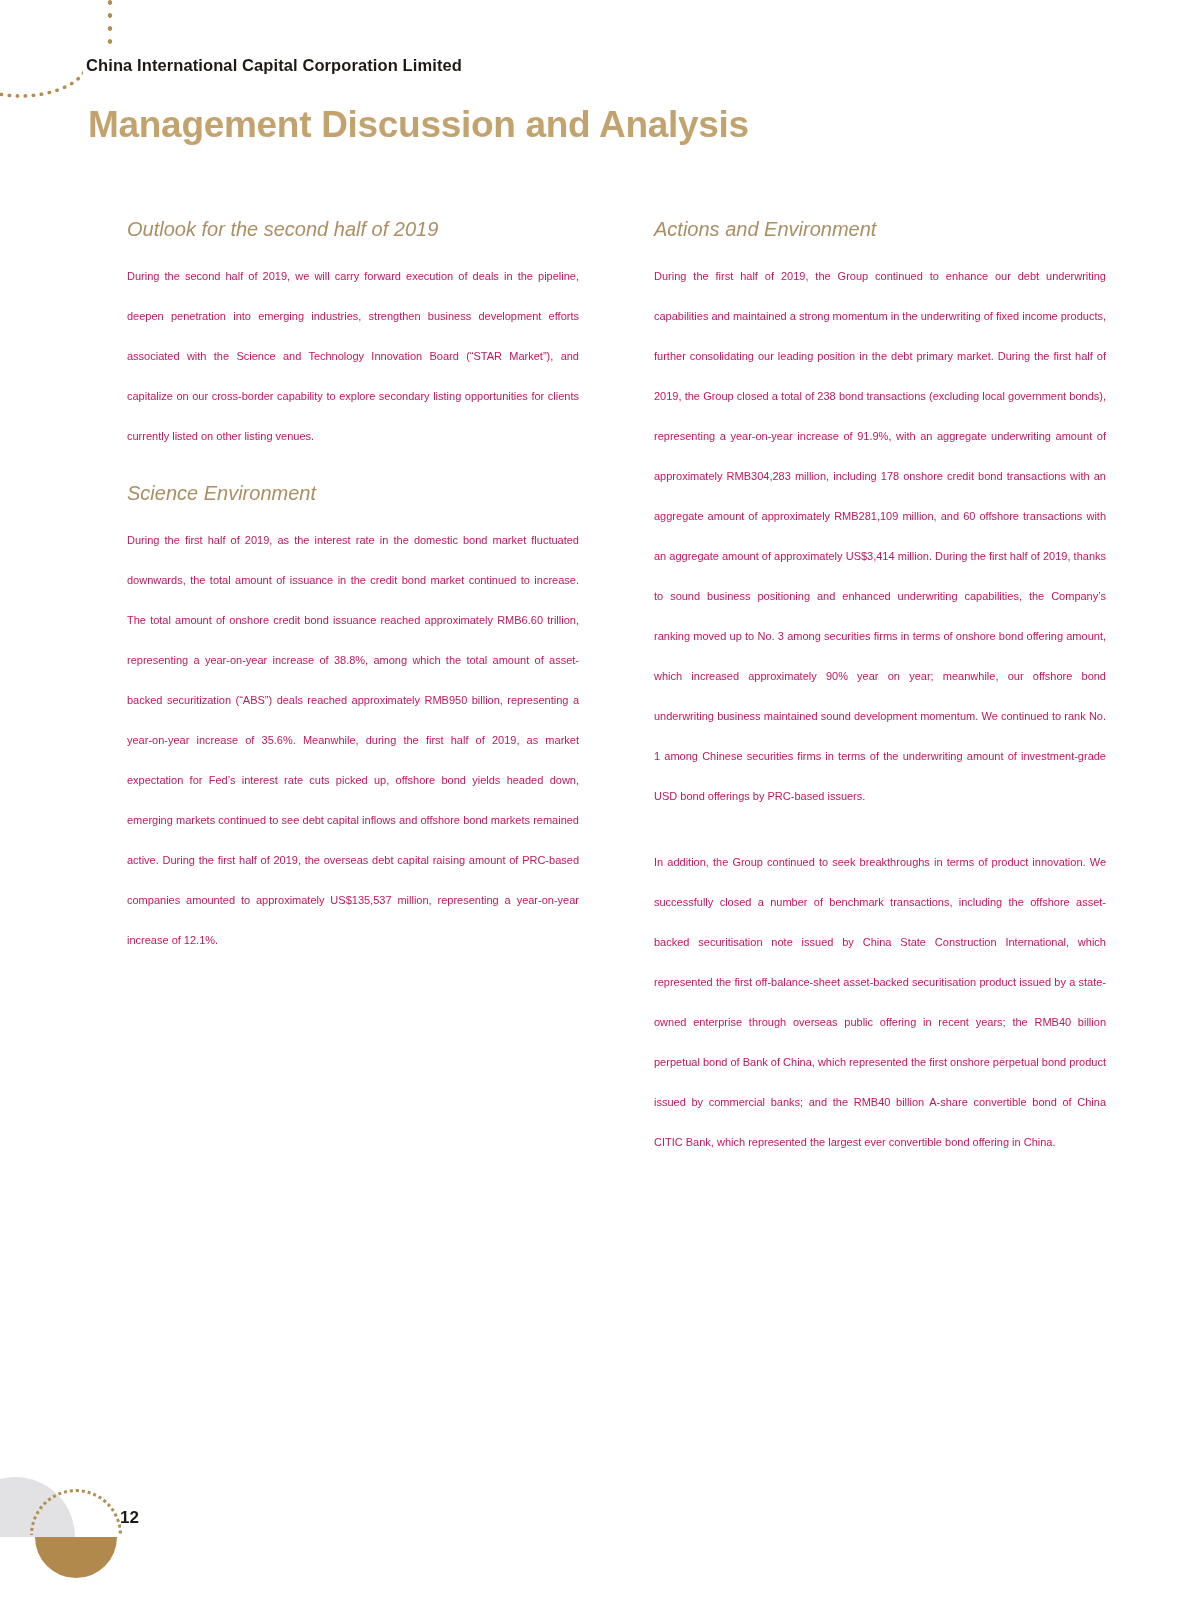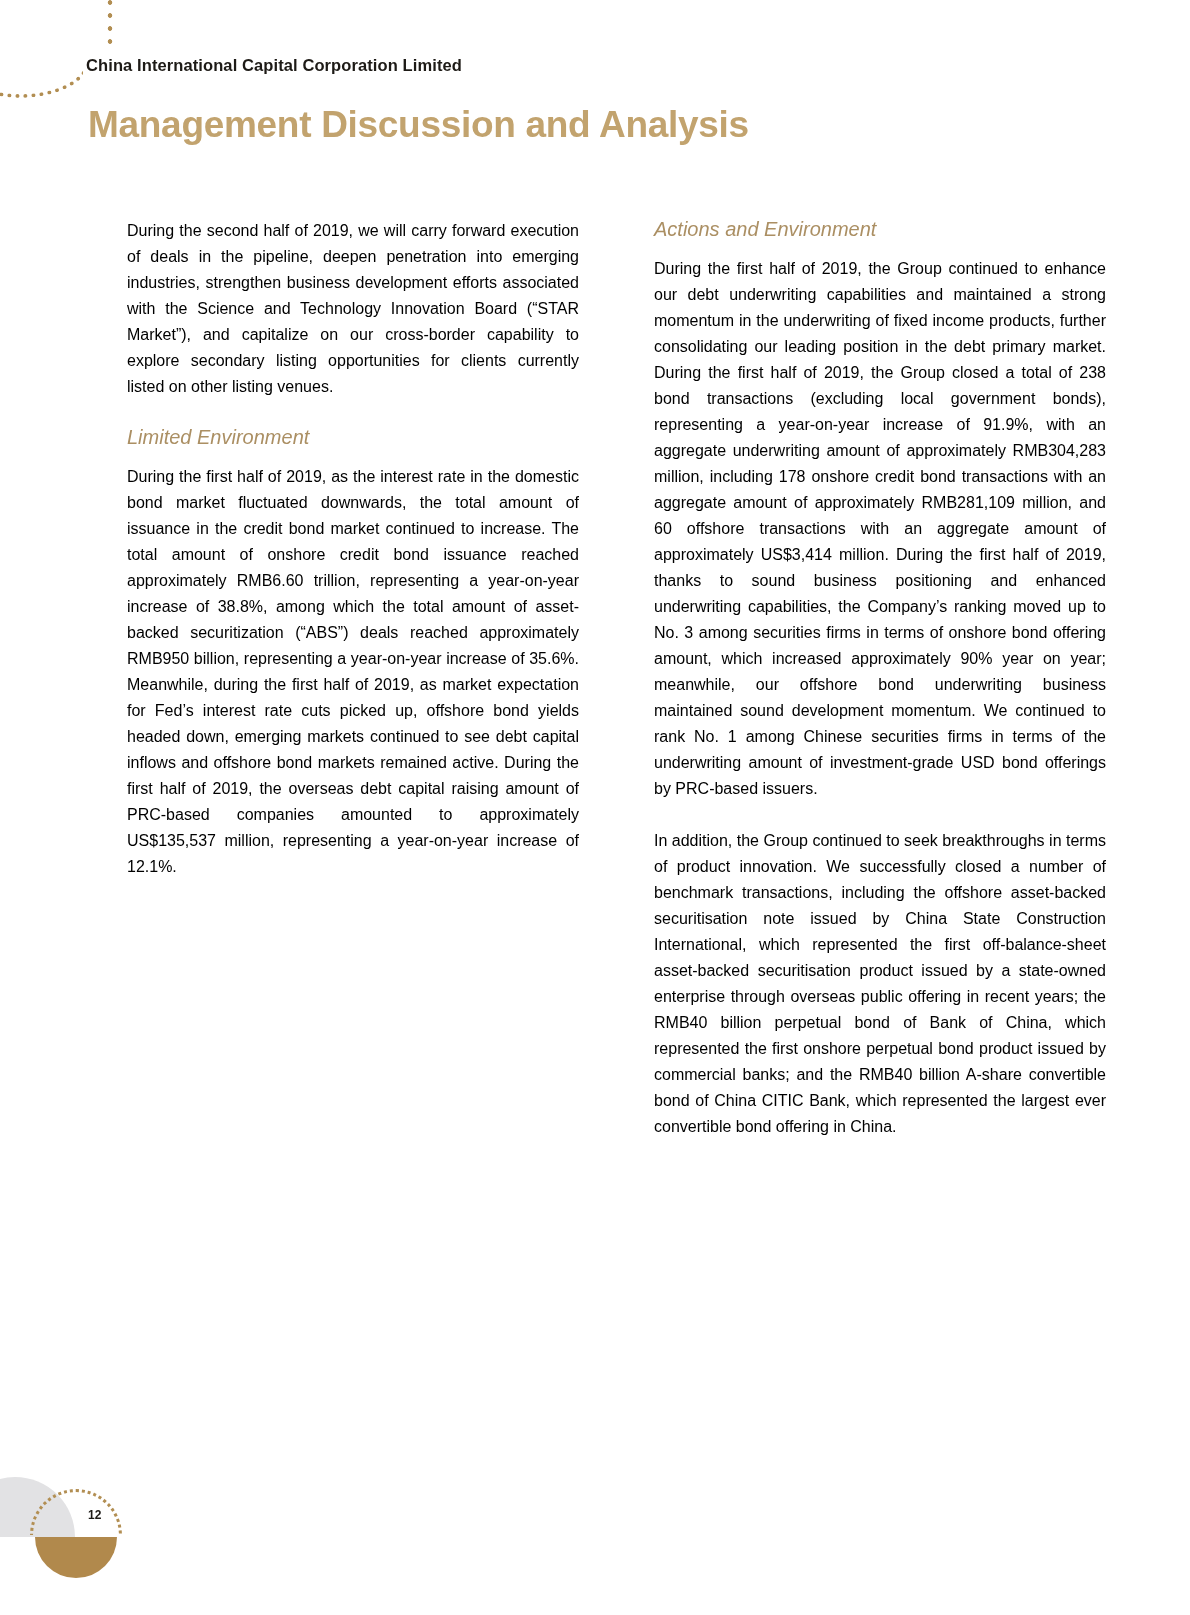--- a/index.html
+++ b/index.html
@@ -67,23 +67,23 @@
     color: #ab8f63;
   }
   .h-bold {
     margin: 24px 0 12px 0;
     font-size: 19.5px;
     font-weight: bold;
     color: #1d1a16;
   }
   .body {
     margin: 0 0 26px 0;
-    font-size: 16px;
-    line-height: 26px;
-    color: #000000;
+    font-size: 11px;
+    line-height: 40px;
+    color: #be185d;
     text-align: justify;
   }
 
   
   .decor-gray-half {
     position: absolute;
     left: -45px; top: 1477px;
     width: 120px; height: 60px;
     background: #e2e2e4;
     border-radius: 60px 60px 0 0;
@@ -99,40 +99,41 @@
     position: absolute;
     left: 30px; top: 1489px;
     width: 92px; height: 92px;
     border: 3.5px dotted #b28e52;
     border-radius: 50%;
     box-sizing: border-box;
     clip-path: inset(0 0 50% 0);
   }
   .page-number {
     position: absolute;
-    left: 88px; top: 1508px;
-    font-size: 12px;
+    left: 120px; top: 1508px;
+    font-size: 17px;
     font-weight: bold;
     color: #1d1a16;
   }
 </style>
 </head>
 <body>
 
 <div class="page">
 
   <div class="decor-dotline"></div>
   <div class="decor-arc-top"></div>
 
   <div class="company">China International Capital Corporation Limited</div>
   <h1 class="title">Management Discussion and Analysis</h1>
 
   <div class="col col-left">
+    <h2 class="h-italic">Outlook for the second half of 2019</h2>
     <p class="body">During the second half of 2019, we will carry forward execution of deals in the pipeline, deepen penetration into emerging industries, strengthen business development efforts associated with the Science and Technology Innovation Board (“STAR Market”), and capitalize on our cross-border capability to explore secondary listing opportunities for clients currently listed on other listing venues.</p>
-    <h2 class="h-italic">Limited Environment</h2>
+    <h2 class="h-italic">Science Environment</h2>
     <p class="body">During the first half of 2019, as the interest rate in the domestic bond market fluctuated downwards, the total amount of issuance in the credit bond market continued to increase. The total amount of onshore credit bond issuance reached approximately RMB6.60 trillion, representing a year-on-year increase of 38.8%, among which the total amount of asset-backed securitization (“ABS”) deals reached approximately RMB950 billion, representing a year-on-year increase of 35.6%. Meanwhile, during the first half of 2019, as market expectation for Fed’s interest rate cuts picked up, offshore bond yields headed down, emerging markets continued to see debt capital inflows and offshore bond markets remained active. During the first half of 2019, the overseas debt capital raising amount of PRC-based companies amounted to approximately US$135,537 million, representing a year-on-year increase of 12.1%.</p>
   </div>
 
   <div class="col col-right">
     <h2 class="h-italic">Actions and Environment</h2>
     <p class="body">During the first half of 2019, the Group continued to enhance our debt underwriting capabilities and maintained a strong momentum in the underwriting of fixed income products, further consolidating our leading position in the debt primary market. During the first half of 2019, the Group closed a total of 238 bond transactions (excluding local government bonds), representing a year-on-year increase of 91.9%, with an aggregate underwriting amount of approximately RMB304,283 million, including 178 onshore credit bond transactions with an aggregate amount of approximately RMB281,109 million, and 60 offshore transactions with an aggregate amount of approximately US$3,414 million. During the first half of 2019, thanks to sound business positioning and enhanced underwriting capabilities, the Company’s ranking moved up to No. 3 among securities firms in terms of onshore bond offering amount, which increased approximately 90% year on year; meanwhile, our offshore bond underwriting business maintained sound development momentum. We continued to rank No. 1 among Chinese securities firms in terms of the underwriting amount of investment-grade USD bond offerings by PRC-based issuers.</p>
     <p class="body">In addition, the Group continued to seek breakthroughs in terms of product innovation. We successfully closed a number of benchmark transactions, including the offshore asset-backed securitisation note issued by China State Construction International, which represented the first off-balance-sheet asset-backed securitisation product issued by a state-owned enterprise through overseas public offering in recent years; the RMB40 billion perpetual bond of Bank of China, which represented the first onshore perpetual bond product issued by commercial banks; and the RMB40 billion A-share convertible bond of China CITIC Bank, which represented the largest ever convertible bond offering in China.</p>
   </div>
 
   <div class="decor-gray-half"></div>

